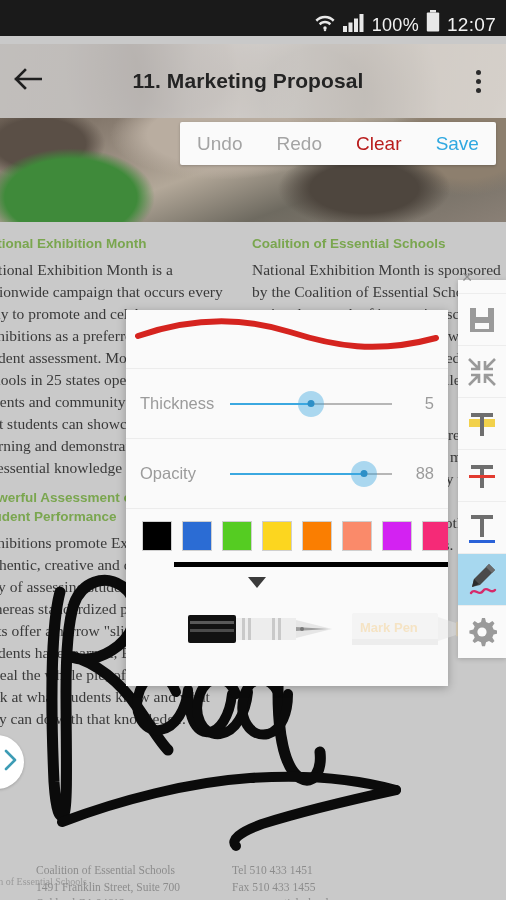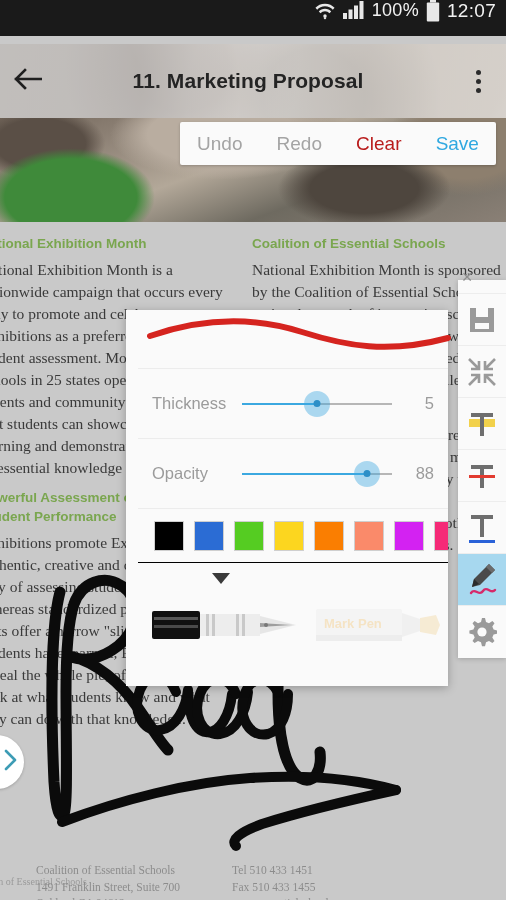--- a/index.html
+++ b/index.html
@@ -7,21 +7,21 @@
     width: 506px; height: 900px;
     font-family: "Liberation Sans", sans-serif;
     overflow: hidden; background: #c9c9c9;
   }
   #app { position: relative; width: 506px; height: 900px; overflow: hidden; }
 
   
   .statusbar {
     position: absolute; top: 0; left: 0; width: 506px; height: 36px;
     background: #1a1a1a; color: #f2f2f2;
-    display: flex; align-items: flex-start; justify-content: flex-end;
+    display: flex; align-items: flex-end; justify-content: flex-end;
     padding-right: 10px; gap: 7px; z-index: 60;
   }
   .statusbar .st-text { font-size: 19px; letter-spacing: .3px; }
   .statusbar .pct { font-size: 18px; }
   .ic { display: block; }
 
   
   .appbar {
     position: absolute; top: 44px; left: 0; width: 506px; height: 74px;
     display: flex; align-items: center; z-index: 50;
@@ -114,21 +114,21 @@
   .page-nav {
     position: absolute; left: -20px; top: 735px; width: 44px; height: 54px;
     background: #fff; border-radius: 0 28px 28px 0; z-index: 35;
     display: flex; align-items: center; justify-content: flex-end; padding-right: 7px;
     box-shadow: 0 1px 3px rgba(0,0,0,.2); cursor: pointer;
   }
 
   
   .panel {
     position: absolute; left: 126px; top: 310px; width: 322px; height: 376px;
-    background: #fafafa; z-index: 45; box-shadow: 0 2px 9px rgba(0,0,0,.26); padding-left: 12px;
+    background: #fafafa; z-index: 45; box-shadow: 0 2px 9px rgba(0,0,0,.26);
   }
   .preview-row { height: 58px; position: relative; }
   .slider-row {
     height: 70px; display: flex; align-items: center; padding: 0 14px;
     border-top: 1px solid #ececec;
   }
   .slider-row:first-of-type { border-top: 0; }
   .sl-label { width: 82px; font-size: 16.5px; color: #9b9b9b; }
   .sl-track {
     position: relative; flex: 1; height: 24px; margin: 0 8px; cursor: pointer;
@@ -145,21 +145,21 @@
     background: #2d8fc7; transform: translateX(-3.5px);
   }
   .sl-value { width: 34px; text-align: right; font-size: 16.5px; color: #9b9b9b; }
 
   .swatch-row {
     height: 54px; display: flex; align-items: center; gap: 10px;
     padding-left: 16px; border-top: 1px solid #ececec; overflow: hidden;
   }
   .swatch { width: 30px; height: 30px; flex: 0 0 30px; border: 1px solid #cfcfcf; cursor: pointer; }
 
-  .brush-area { position: relative; height: 120px; border-top: 1px solid #000000; }
+  .brush-area { position: relative; height: 120px; border-top: 5px solid #000000; margin-left: 48px; }
   .brush-caret {
     position: absolute; left: 74px; top: 10px; width: 0; height: 0; cursor: pointer;
     border-left: 9px solid transparent; border-right: 9px solid transparent; border-top: 11px solid #3a3a3a;
   }
   .brush-item { position: absolute; top: 38px; cursor: pointer; }
   .brush-pen { left: 12px; }
   .brush-marker { left: 176px; opacity: .45; }
 
   
   .rtool {

